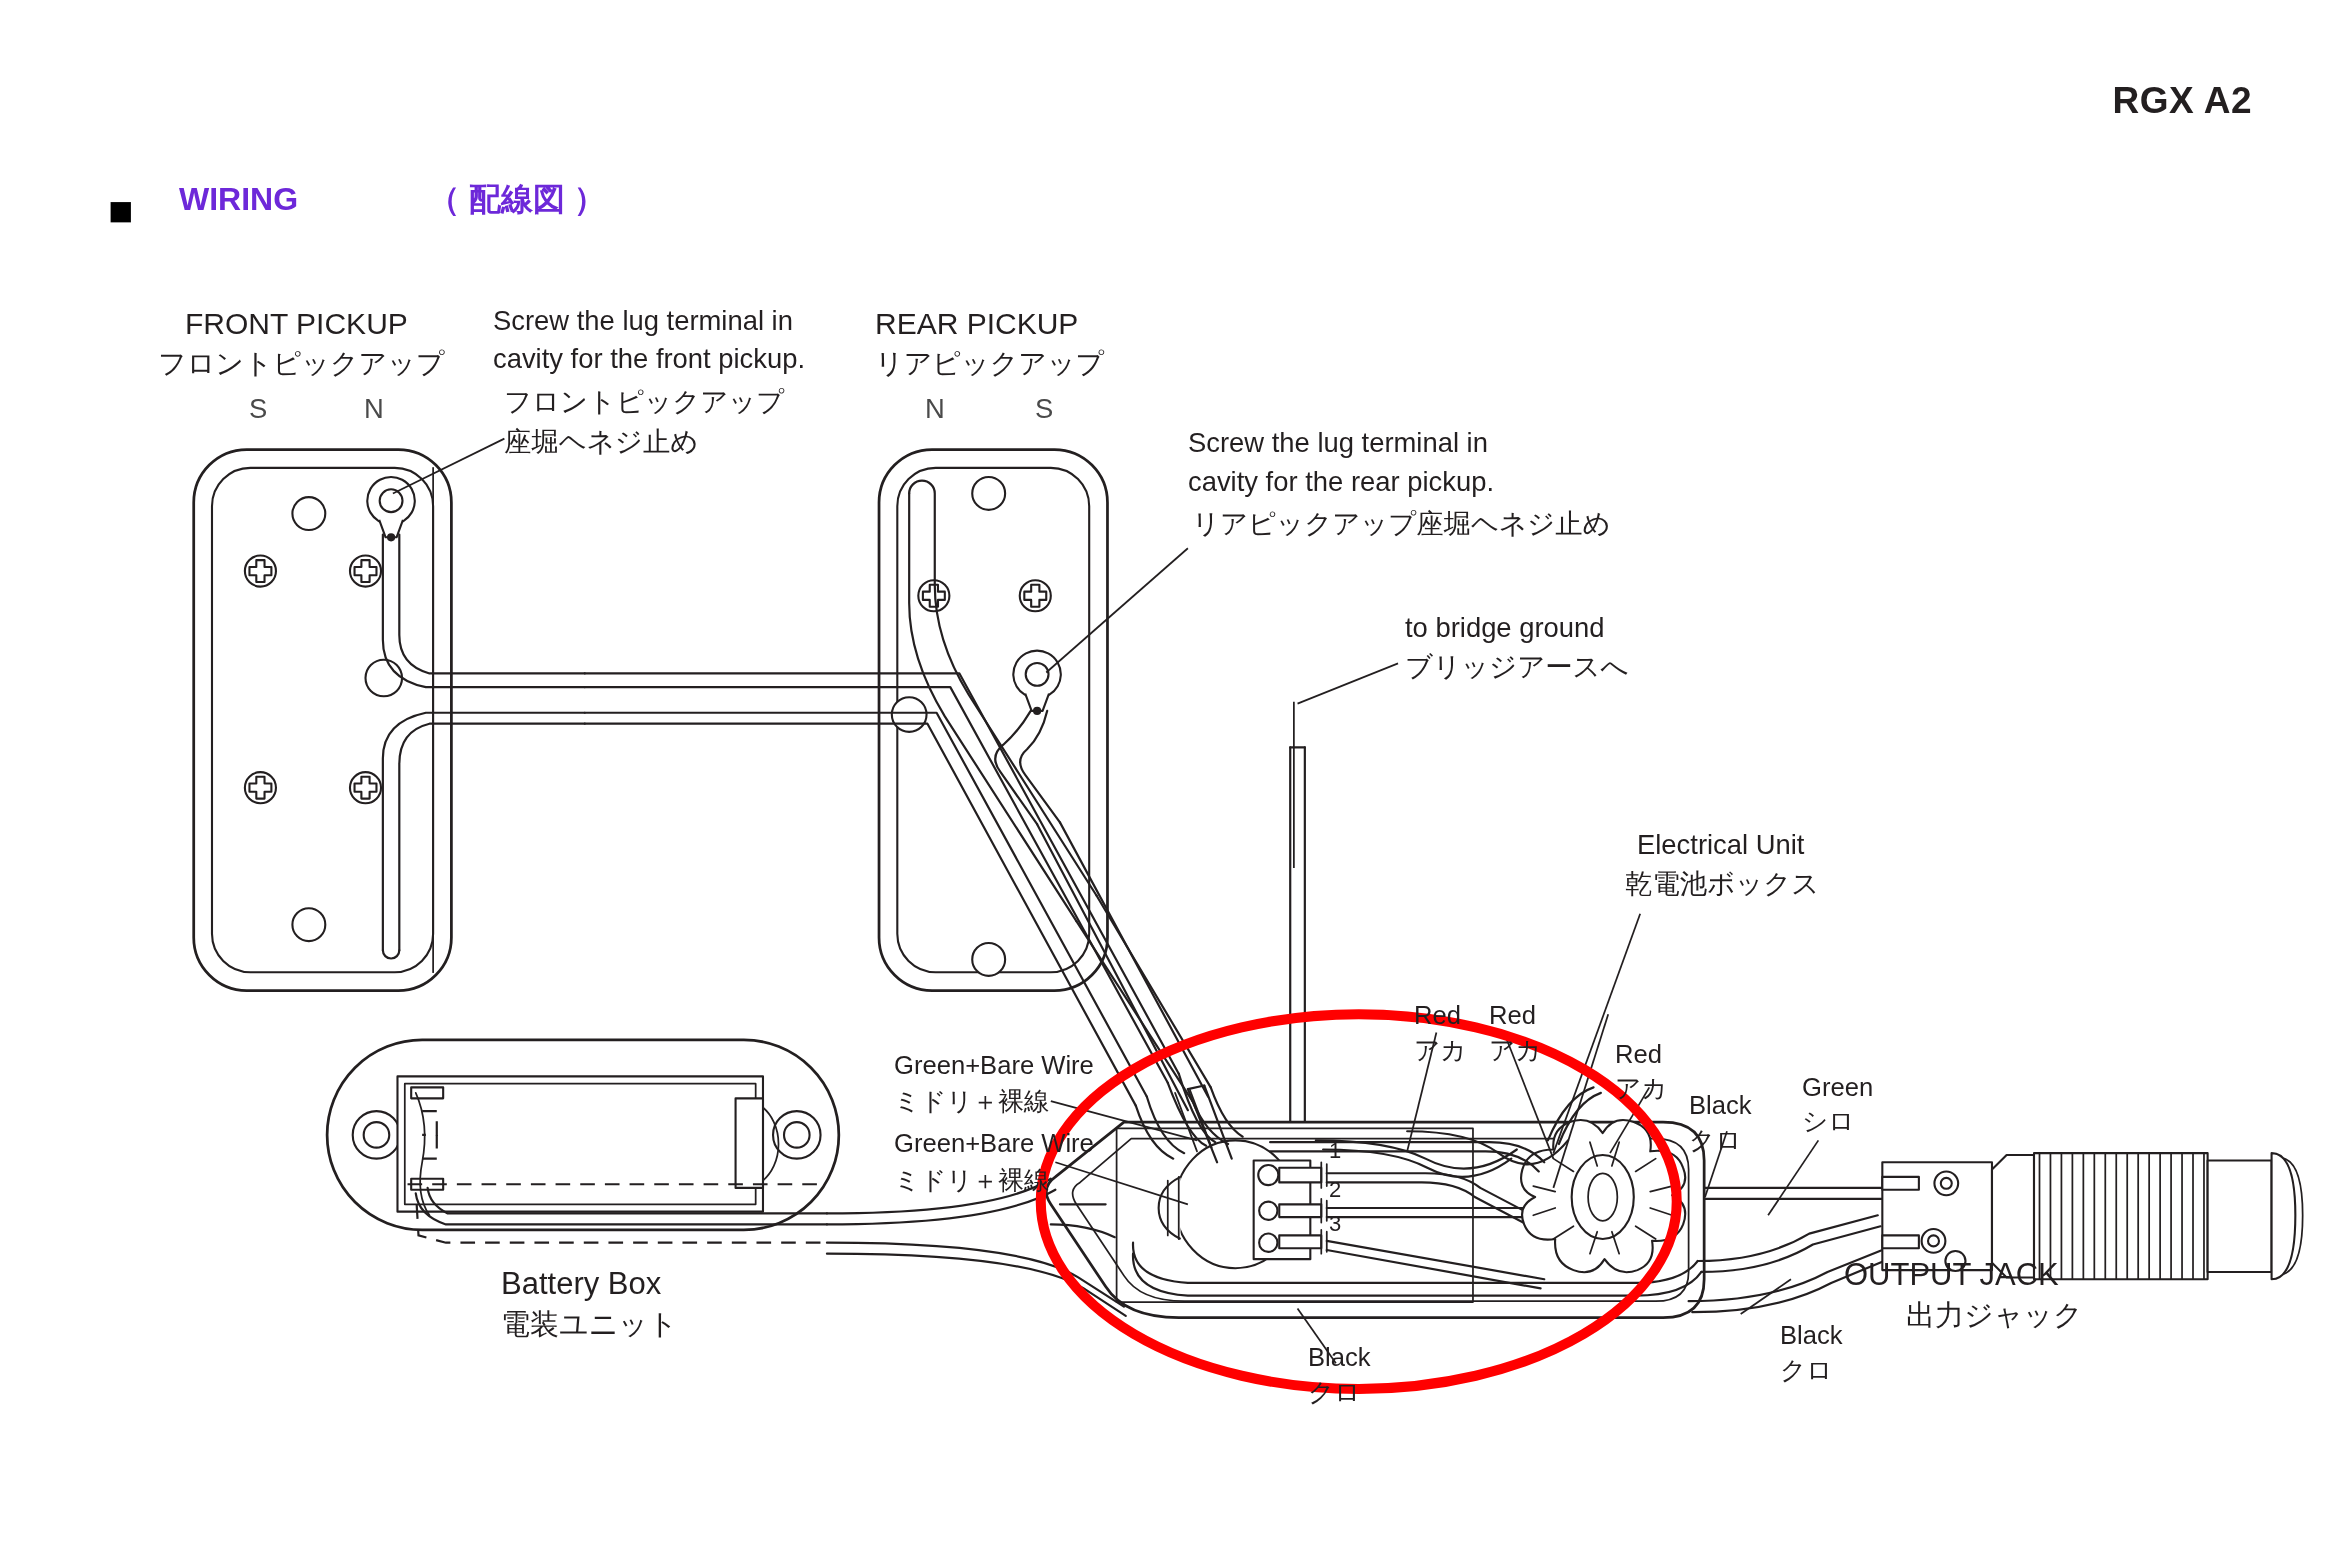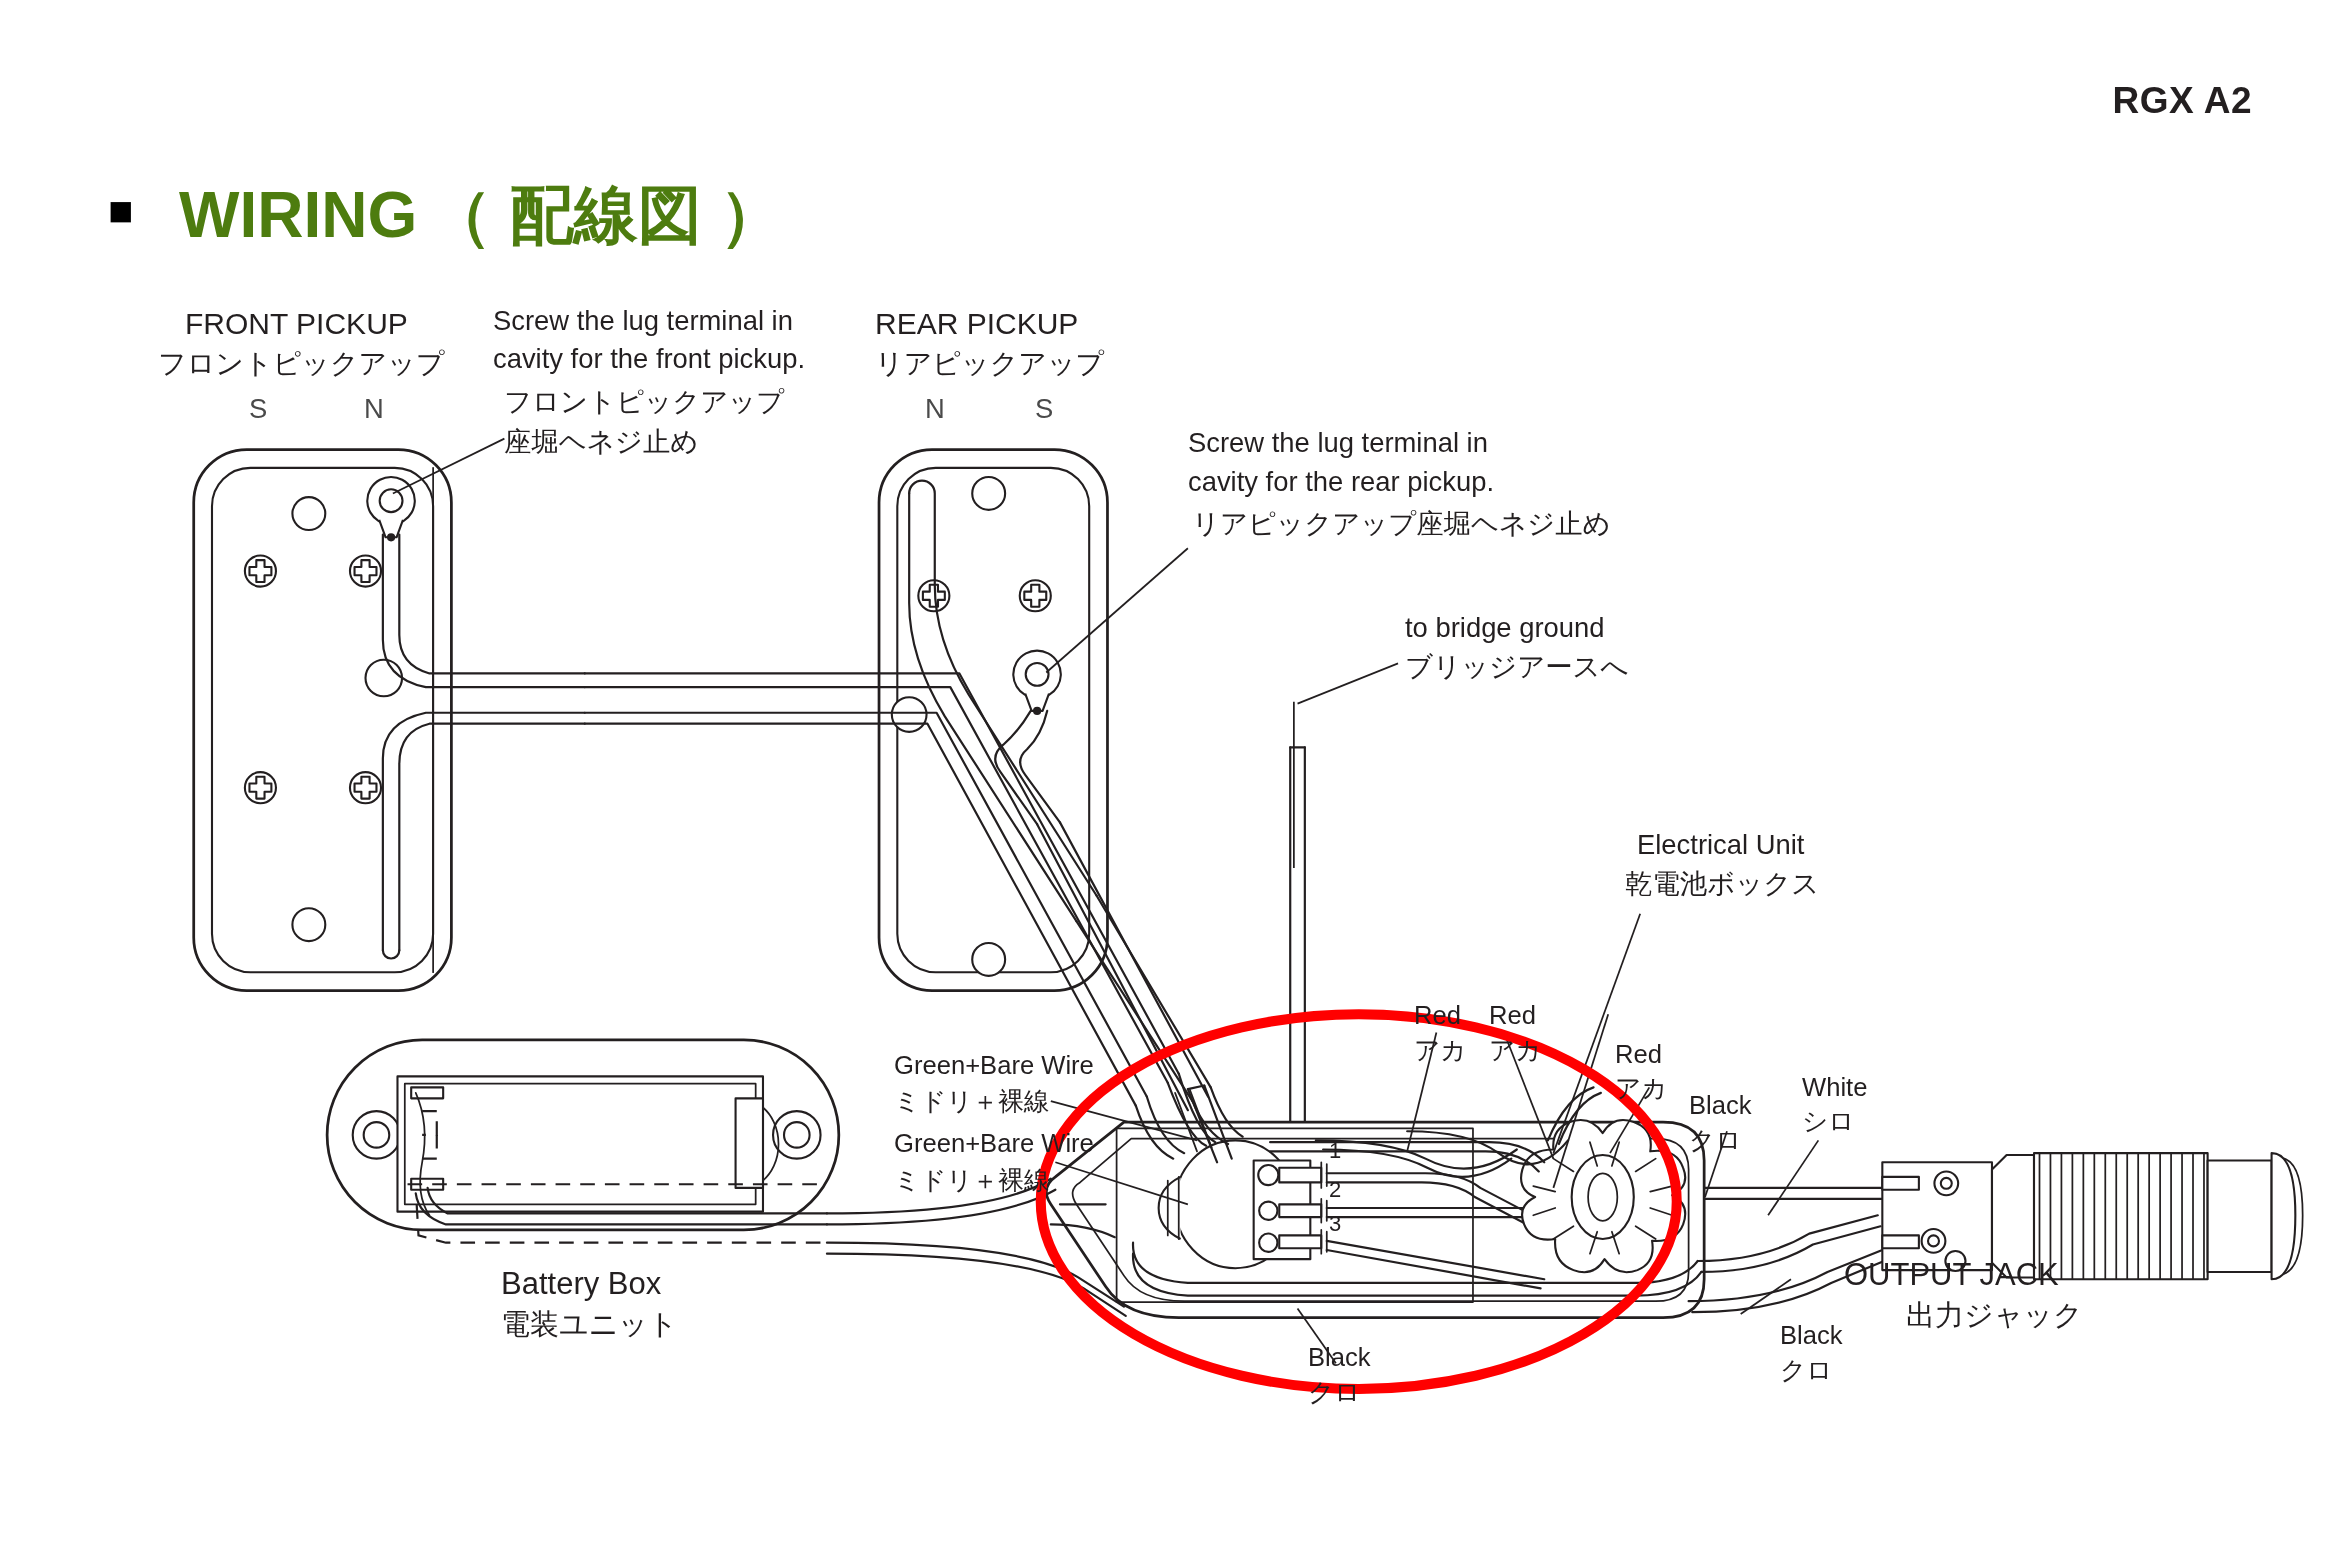--- a/index.html
+++ b/index.html
@@ -21,21 +21,21 @@
     width:2352px;
     height:1568px;
   }
   .txt{position:absolute;white-space:pre;line-height:1.0;}
 
   
   .model{
     font-size:37px;font-weight:bold;letter-spacing:0.5px;
   }
   .wiring-title{
-    font-size:64px;font-weight:bold;letter-spacing:0px;color:#4d7c0f;
+    font-size:32px;font-weight:bold;letter-spacing:0px;color:#6d28d9;
   }
   .sq{
     font-size:42px;font-weight:bold;color:#000;
   }
   .hdr{font-size:30px;}
   .hdr-jp{font-size:28px;}
   .note{font-size:27.4px;}
   .note-jp{font-size:27.4px;}
   .sn{font-size:27.4px;color:#4a4a4a;}
   .wlab{font-size:25.6px;}
@@ -361,21 +361,21 @@
 
   <div class="txt wlab" style="left:1414px; top:1003px;">Red</div>
   <div class="txt wlab-jp" style="left:1414px; top:1038px;">アカ</div>
   <div class="txt wlab" style="left:1489px; top:1003px;">Red</div>
   <div class="txt wlab-jp" style="left:1489px; top:1038px;">アカ</div>
   <div class="txt wlab" style="left:1615px; top:1042px;">Red</div>
   <div class="txt wlab-jp" style="left:1615px; top:1076px;">アカ</div>
 
   <div class="txt wlab" style="left:1689px; top:1093px;">Black</div>
   <div class="txt wlab-jp" style="left:1689px; top:1128px;">クロ</div>
-  <div class="txt wlab" style="left:1802px; top:1075px;">White</div>
+  <div class="txt wlab" style="left:1802px; top:1075px;">Green</div>
   <div class="txt wlab-jp" style="left:1802px; top:1109px;">シロ</div>
   <div class="txt wlab" style="left:1780px; top:1323px;">Black</div>
   <div class="txt wlab-jp" style="left:1780px; top:1358px;">クロ</div>
   <div class="txt wlab" style="left:1308px; top:1345px;">Black</div>
   <div class="txt wlab-jp" style="left:1308px; top:1380px;">クロ</div>
 
   <div class="txt num" style="left:1329px; top:1140px;">1</div>
   <div class="txt num" style="left:1329px; top:1179px;">2</div>
   <div class="txt num" style="left:1329px; top:1213px;">3</div>
 

